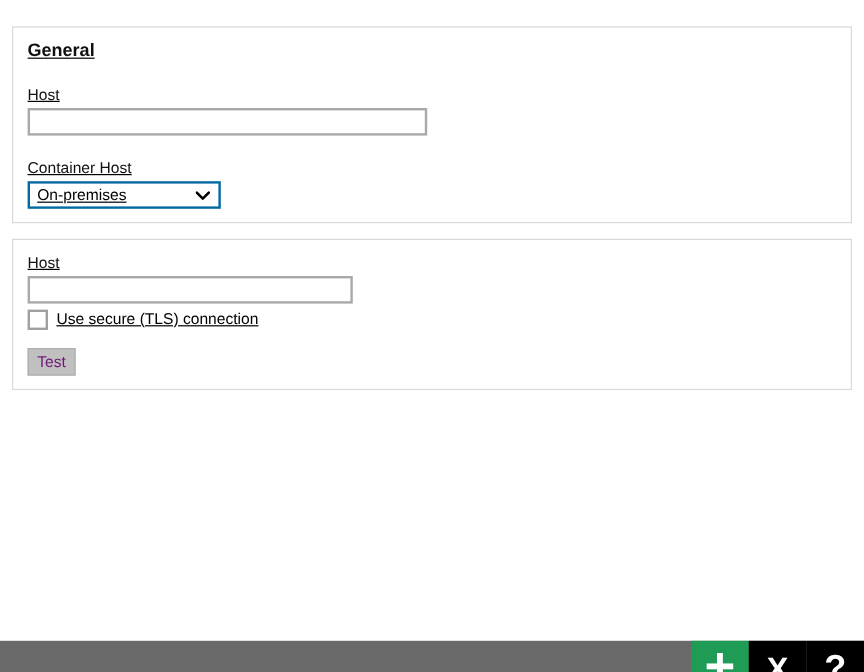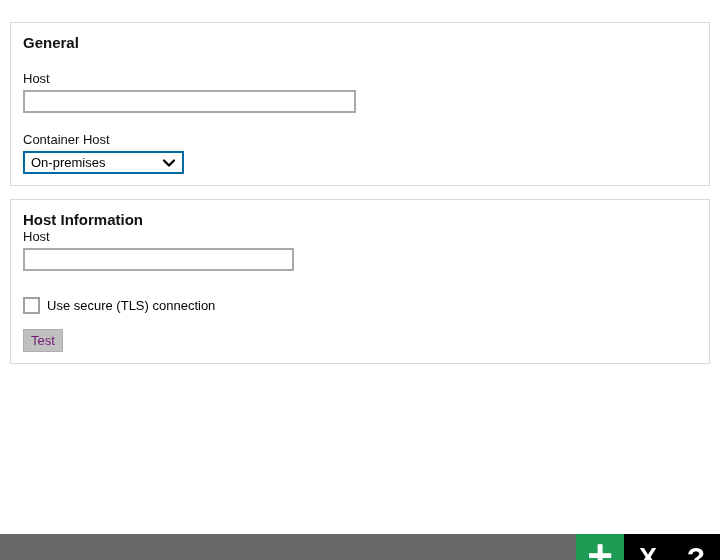--- a/index.html
+++ b/index.html
@@ -21,20 +21,21 @@
     line-height: 28px;
     color: #111111;
   }
 
   .section {
     margin: 0 10px 13px 10px;
     border: 1px solid #d9d9d9;
     background: #ffffff;
     padding: 11px 12px 11px 12px;
     box-sizing: border-box;
+    text-decoration: underline;
   }
   .section:first-of-type { margin-top: 22px; }
 
   .section-heading {
     font-size: 15px;
     font-weight: 700;
     margin: 0 0 0 0;
     line-height: 18px;
     color: #111111;
   }
@@ -76,22 +77,22 @@
   }
   .select-box .select-value { font-size: 13px; line-height: 19px; }
   .select-box svg { display: block; }
 
   .host-row { display: flex; }
   .host-col { width: 277px; margin-right: 6px; }
   .port-col { width: 60px; }
 
   .checkbox-row {
     display: flex;
-    align-items: center;
-    margin-top: 26px;
+    align-items: flex-start;
+    margin-top: 5px;
   }
   .checkbox {
     box-sizing: border-box;
     width: 17px; height: 17px;
     border: 2px solid #a0a0a0;
     background: #ffffff;
     margin-right: 7px;
   }
   .checkbox-label { font-size: 13px; line-height: 16px; }
 
@@ -151,21 +152,20 @@
         <span>
           <svg width="12" height="8" viewBox="0 0 12 8">
             <polyline points="1,1.5 6,6.5 11,1.5" fill="none" stroke="#000000" stroke-width="2.2" stroke-linecap="round" stroke-linejoin="round"></polyline>
           </svg>
         </span>
       </div>
     </div>
   </div>
 
   <div class="section">
-    <h2 class="section-heading">Host Information</h2>
 
     <div class="host-row">
       <div class="host-col">
         <label class="field-label">Host</label>
         <input type="text" class="text-input host-input" value="" style="">
       </div>
     </div>
 
     <div class="checkbox-row">
       <div class="checkbox"></div>

